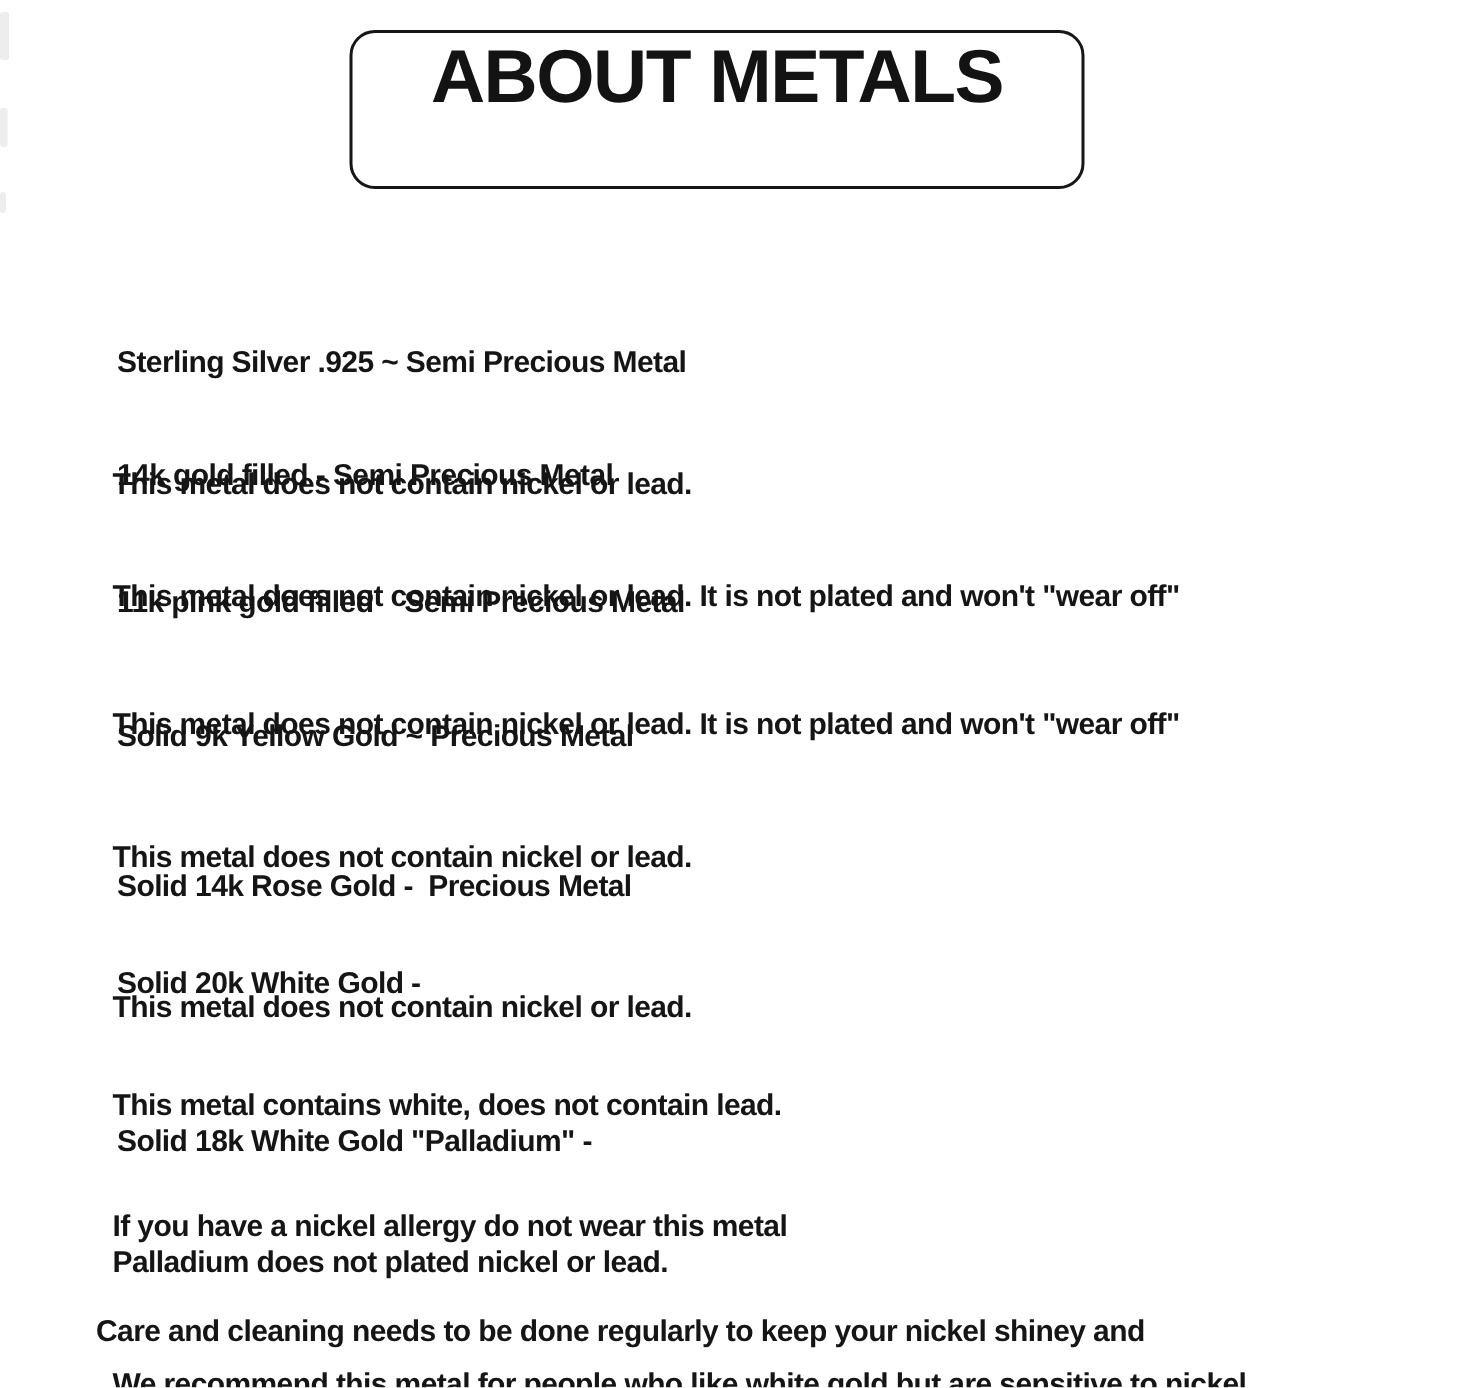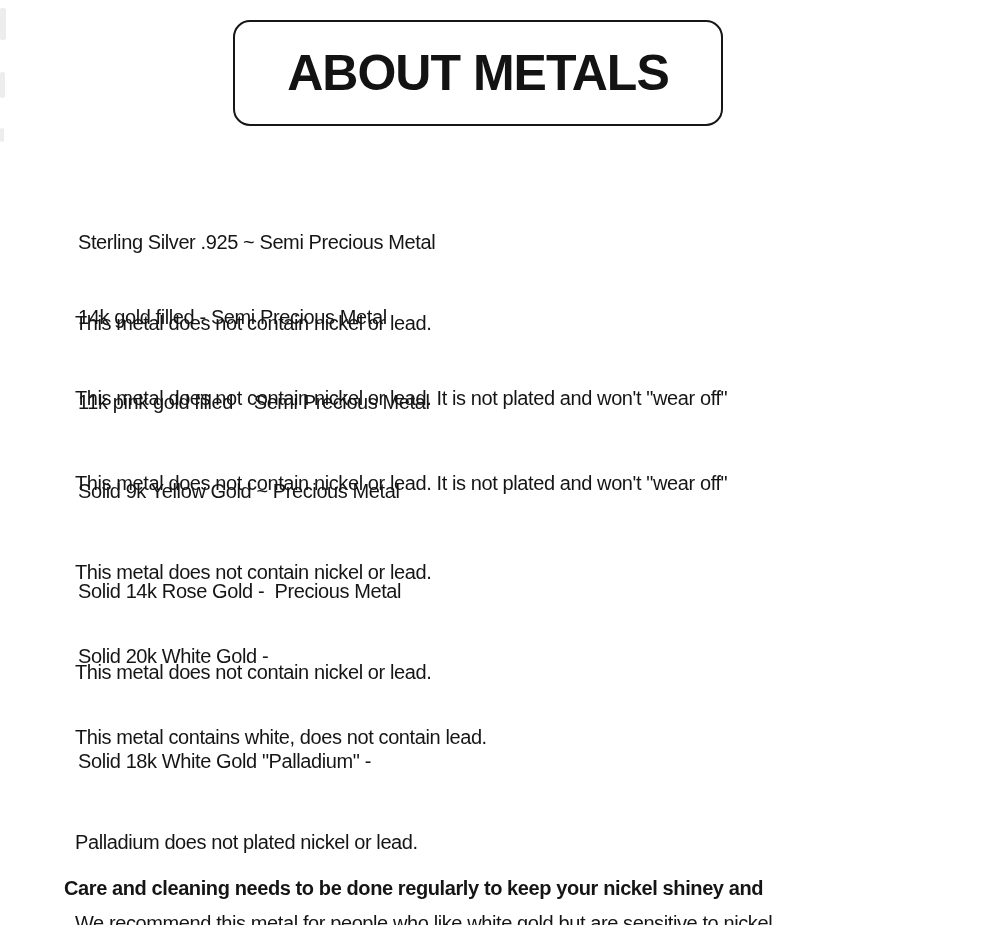--- a/index.html
+++ b/index.html
@@ -21,39 +21,39 @@
   .title-box {
     position: absolute;
     left: 233px;
     top: 20px;
     width: 490px;
     height: 106px;
     border: 2px solid #161616;
     border-radius: 17px;
     box-sizing: border-box;
     display: flex;
-    align-items: center;
+    align-items: flex-start;
     justify-content: center;
     background: #ffffff;
   }
   .title-text {
     font-size: 50px;
     font-weight: 700;
     letter-spacing: -1px;
     white-space: pre;
     color: #131313;
   }
 
   
   .section {
     position: absolute;
     left: 64px;
     width: 900px;
     font-size: 20px;
-    font-weight: 400;
+    font-weight: 700;
     letter-spacing: -0.4px;
     line-height: 27px;
     white-space: pre;
     color: #151515;
   }
   .section .heading {
     padding-left: 14px;
   }
   .section .body-line {
     padding-left: 11px;
@@ -125,20 +125,21 @@
   </div>
 
   <div class="section sec-5">
     <div class="heading">Solid 14k Rose Gold -  Precious Metal</div>
     <div class="body-line">This metal does not contain nickel or lead.</div>
   </div>
 
   <div class="section sec-6">
     <div class="heading">Solid 20k White Gold -</div>
     <div class="body-line">This metal contains white, does not contain lead.</div>
+    <div class="body-line">If you have a nickel allergy do not wear this metal</div>
   </div>
 
   <div class="section sec-7">
     <div class="heading">Solid 18k White Gold "Palladium" -</div>
     <div class="body-line">Palladium does not plated nickel or lead.</div>
     <div class="body-line">We recommend this metal for people who like white gold but are sensitive to nickel.</div>
   </div>
 
   <div class="footer">
     <div>Care and cleaning needs to be done regularly to keep your nickel shiney and</div>

